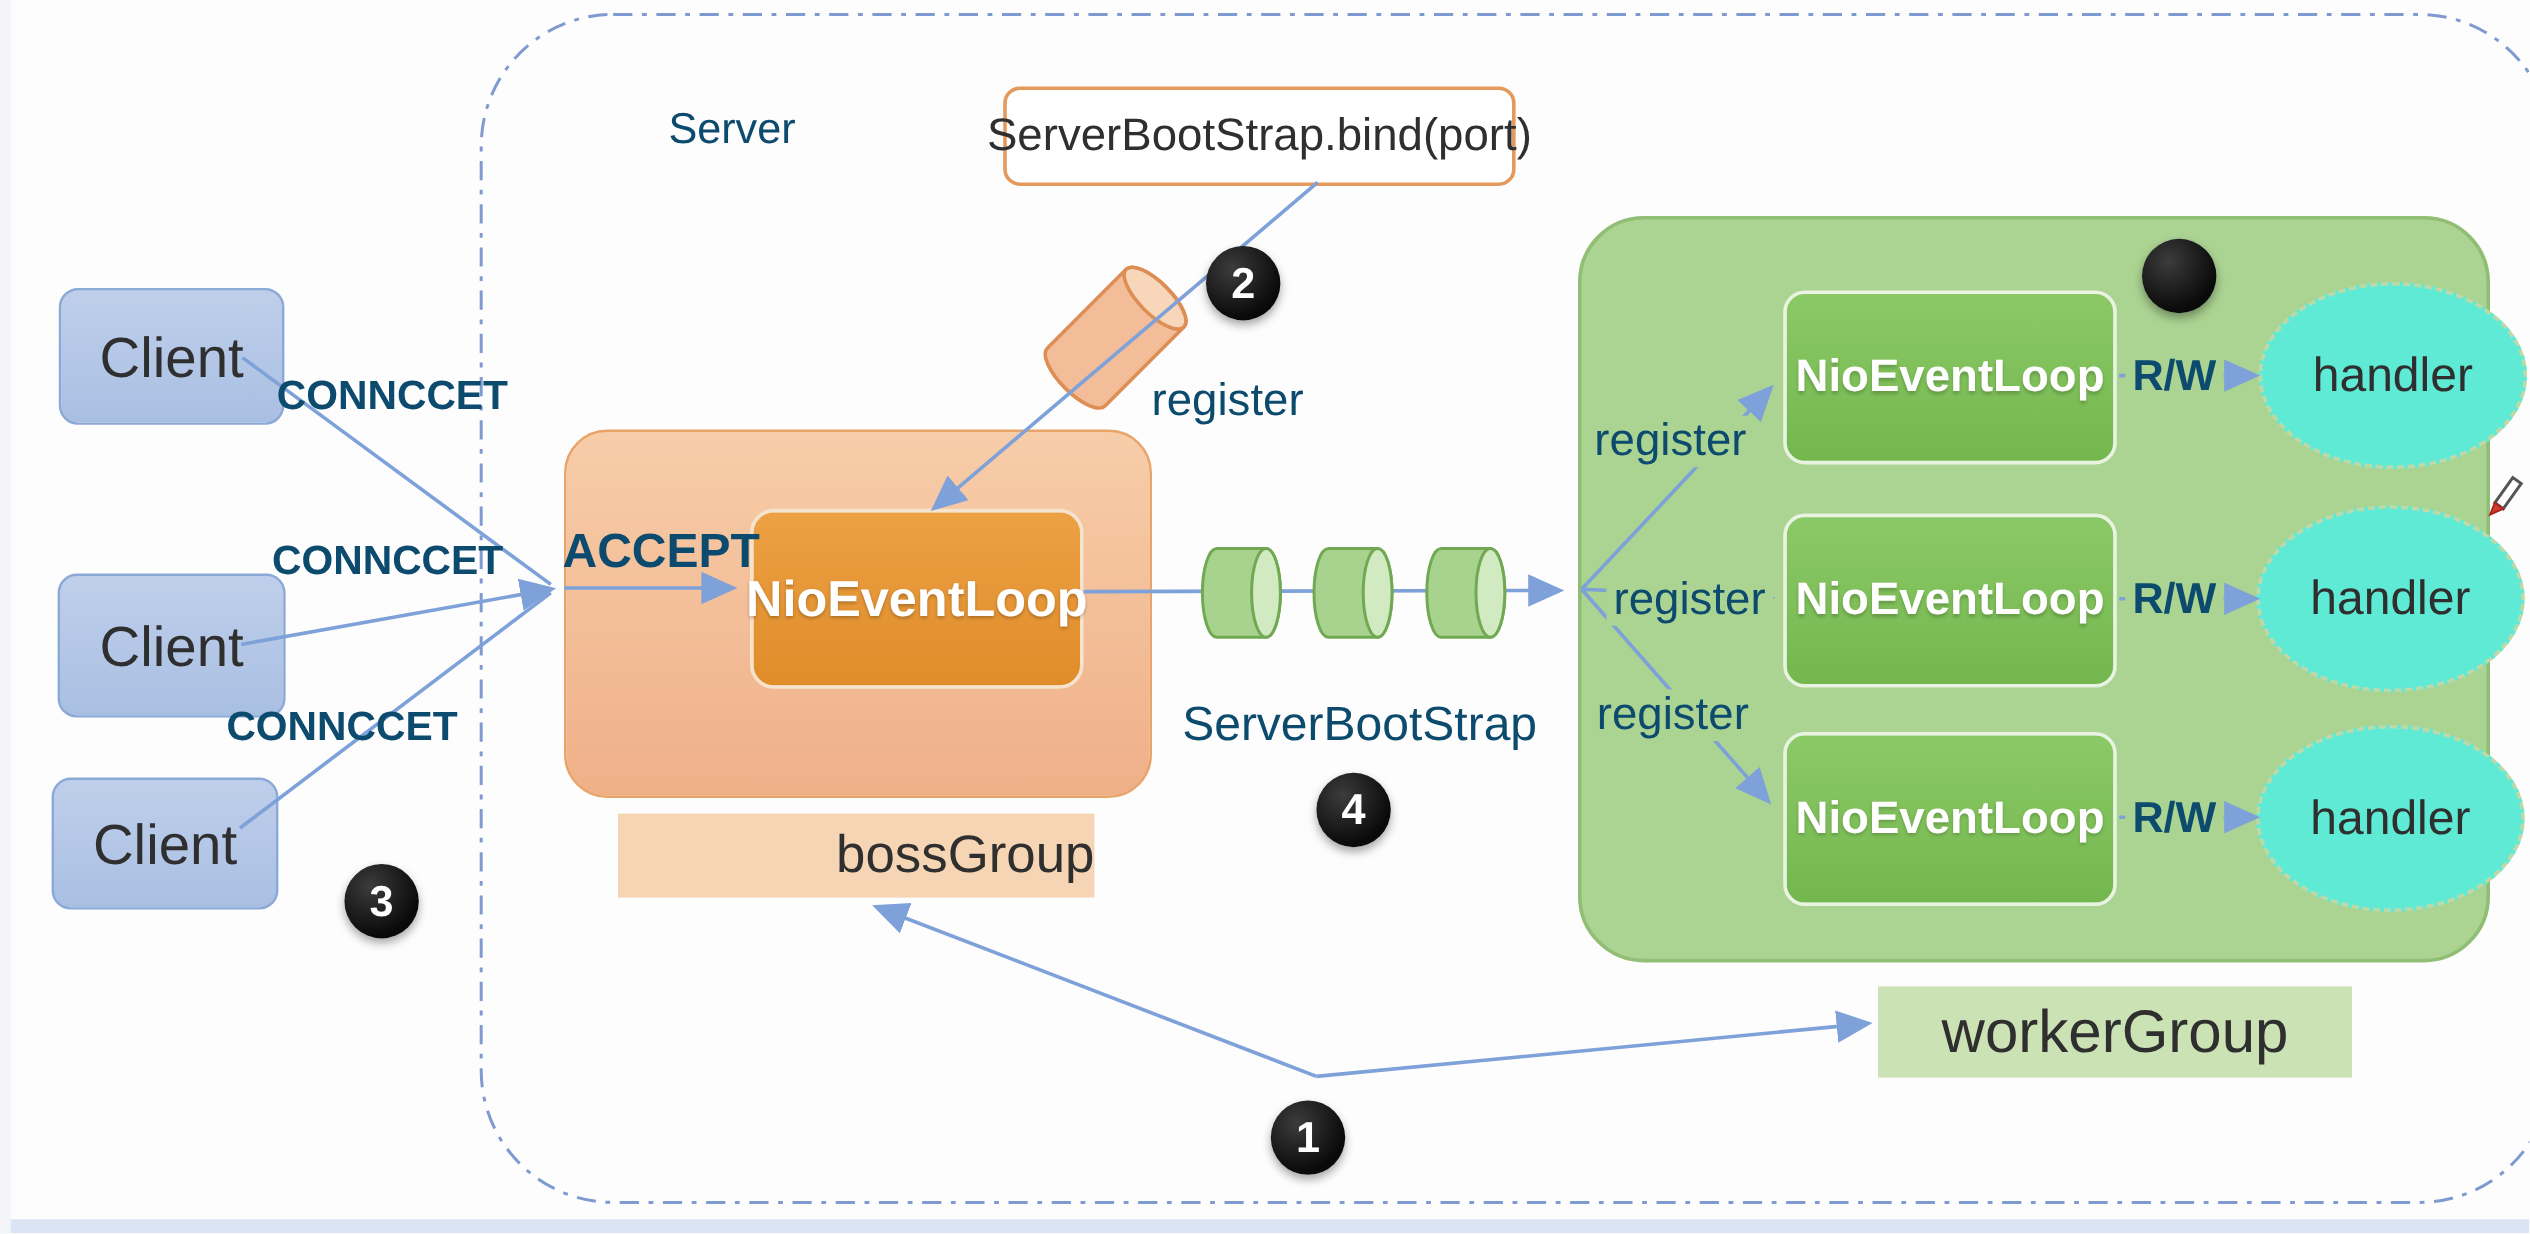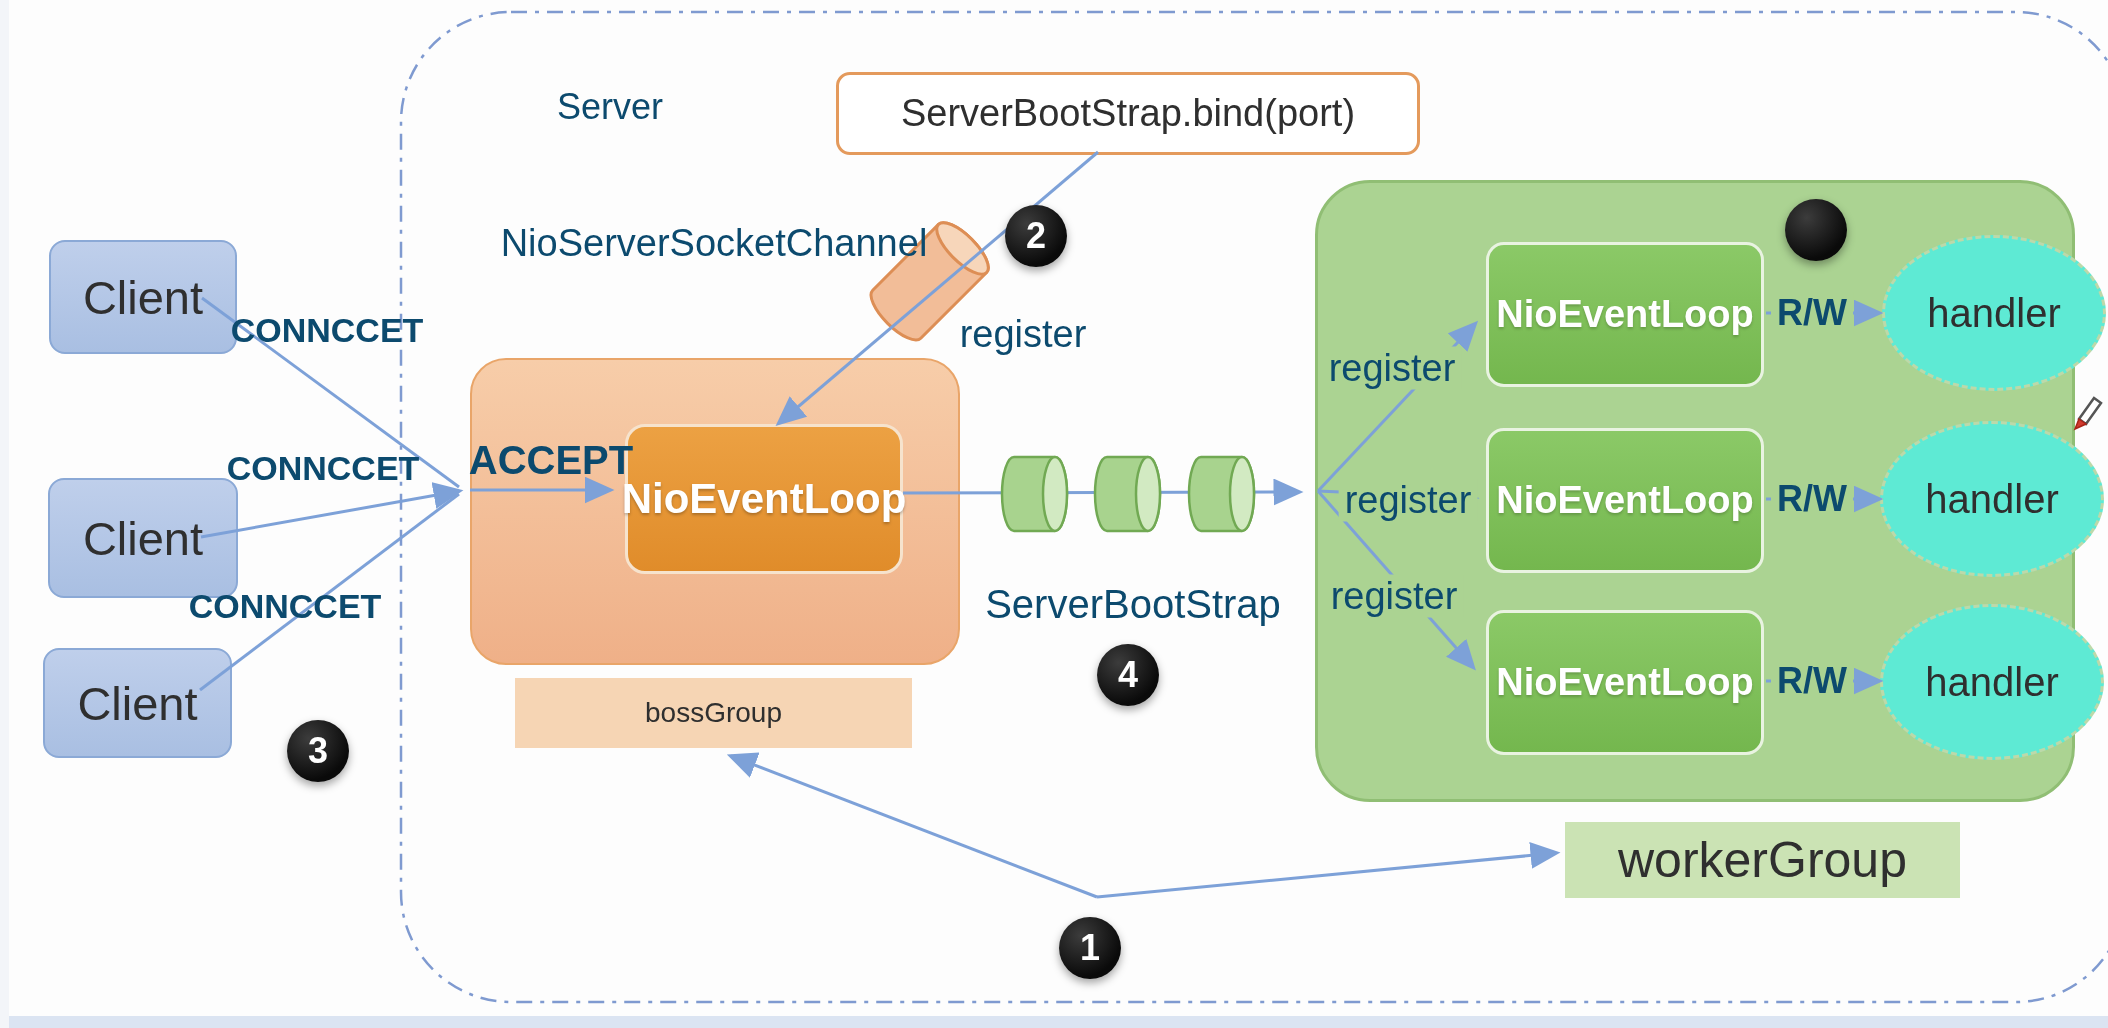--- a/index.html
+++ b/index.html
@@ -31,21 +31,21 @@
     background:linear-gradient(180deg,#f7cda9 0%,#efb088 100%);
     border:2px solid #e9a569;border-radius:36px;
   }
   .boss-loop{
     background:linear-gradient(180deg,#eca143 0%,#e08c2a 100%);
     border:3px solid #f6e3cd;border-radius:20px;
     color:#ffffff;font-size:42px;font-weight:700;
     text-shadow:0 2px 3px rgba(0,0,0,.25);
   }
   .boss-group{
-    background:#f6d5b4;font-size:28px;font-weight:500;
+    background:#f6d5b4;font-size:44px;font-weight:500;justify-content:flex-end;
   }
   .worker-panel{
     background:#abd392;border:3px solid #90be74;border-radius:55px;
   }
   .worker-loop{
     background:linear-gradient(180deg,#8bc967 0%,#74b74e 100%);
     border:3px solid #e9f3e1;border-radius:18px;
     color:#ffffff;font-size:38px;font-weight:700;
     text-shadow:0 2px 3px rgba(0,0,0,.2);
   }
@@ -81,21 +81,21 @@
   <div class="box client" style="left:12px;top:240px;width:188px;height:114px;">
     <span>Client</span>
   </div>
   <div class="box client" style="left:11px;top:478px;width:190px;height:120px;">
     <span>Client</span>
   </div>
   <div class="box client" style="left:6px;top:648px;width:189px;height:110px;">
     <span>Client</span>
   </div>
 
-  <div class="box bootstrap" style="left:836px;top:72px;width:584px;height:83px;">
+  <div class="box bootstrap" style="left:836px;top:72px;width:427px;height:83px;">
     <span>ServerBootStrap.bind(port)</span>
   </div>
 
   <div class="box boss-container" style="left:470px;top:358px;width:490px;height:307px;"></div>
   <div class="box boss-loop" style="left:625px;top:424px;width:278px;height:150px;">
     <span>NioEventLoop</span>
   </div>
   <div class="box boss-group" style="left:515px;top:678px;width:397px;height:70px;">
     <span>bossGroup</span>
   </div>
@@ -171,21 +171,20 @@
     </svg>
   </div>
   <div class="cyl" style="left:1187px;top:455px;">
     <svg width="70" height="78" viewBox="0 0 70 78">
       <path d="M14,2 A12,37 0 0 0 14,76 L55,76 A12,37 0 0 0 55,2 Z" fill="#a8d38e" stroke="#71a953" stroke-width="2.5"></path>
       <ellipse cx="55" cy="39" rx="12" ry="37" fill="#d2eac2" stroke="#71a953" stroke-width="2.5"></ellipse>
     </svg>
   </div>
 
   <div class="lbl" style="left:610px;top:107px;font-size:36px;">Server</div>
-  <div class="lbl" style="left:714px;top:243px;font-size:38px;">NioServerSocketChannel</div>
   <div class="lbl" style="left:1023px;top:334px;font-size:38px;">register</div>
   <div class="lbl semibold" style="left:551px;top:460px;font-size:40px;">ACCEPT</div>
   <div class="lbl semibold" style="left:327px;top:330px;font-size:34px;">CONNCCET</div>
   <div class="lbl semibold" style="left:323px;top:468px;font-size:34px;">CONNCCET</div>
   <div class="lbl semibold" style="left:285px;top:606px;font-size:34px;">CONNCCET</div>
   <div class="lbl" style="left:1133px;top:604px;font-size:40px;">ServerBootStrap</div>
   <div class="lbl on-panel" style="left:1392px;top:368px;font-size:38px;">register</div>
   <div class="lbl on-panel" style="left:1408px;top:500px;font-size:38px;">register</div>
   <div class="lbl on-panel" style="left:1394px;top:596px;font-size:38px;">register</div>
   <div class="lbl on-panel semibold" style="left:1812px;top:313px;font-size:36px;">R/W</div>

